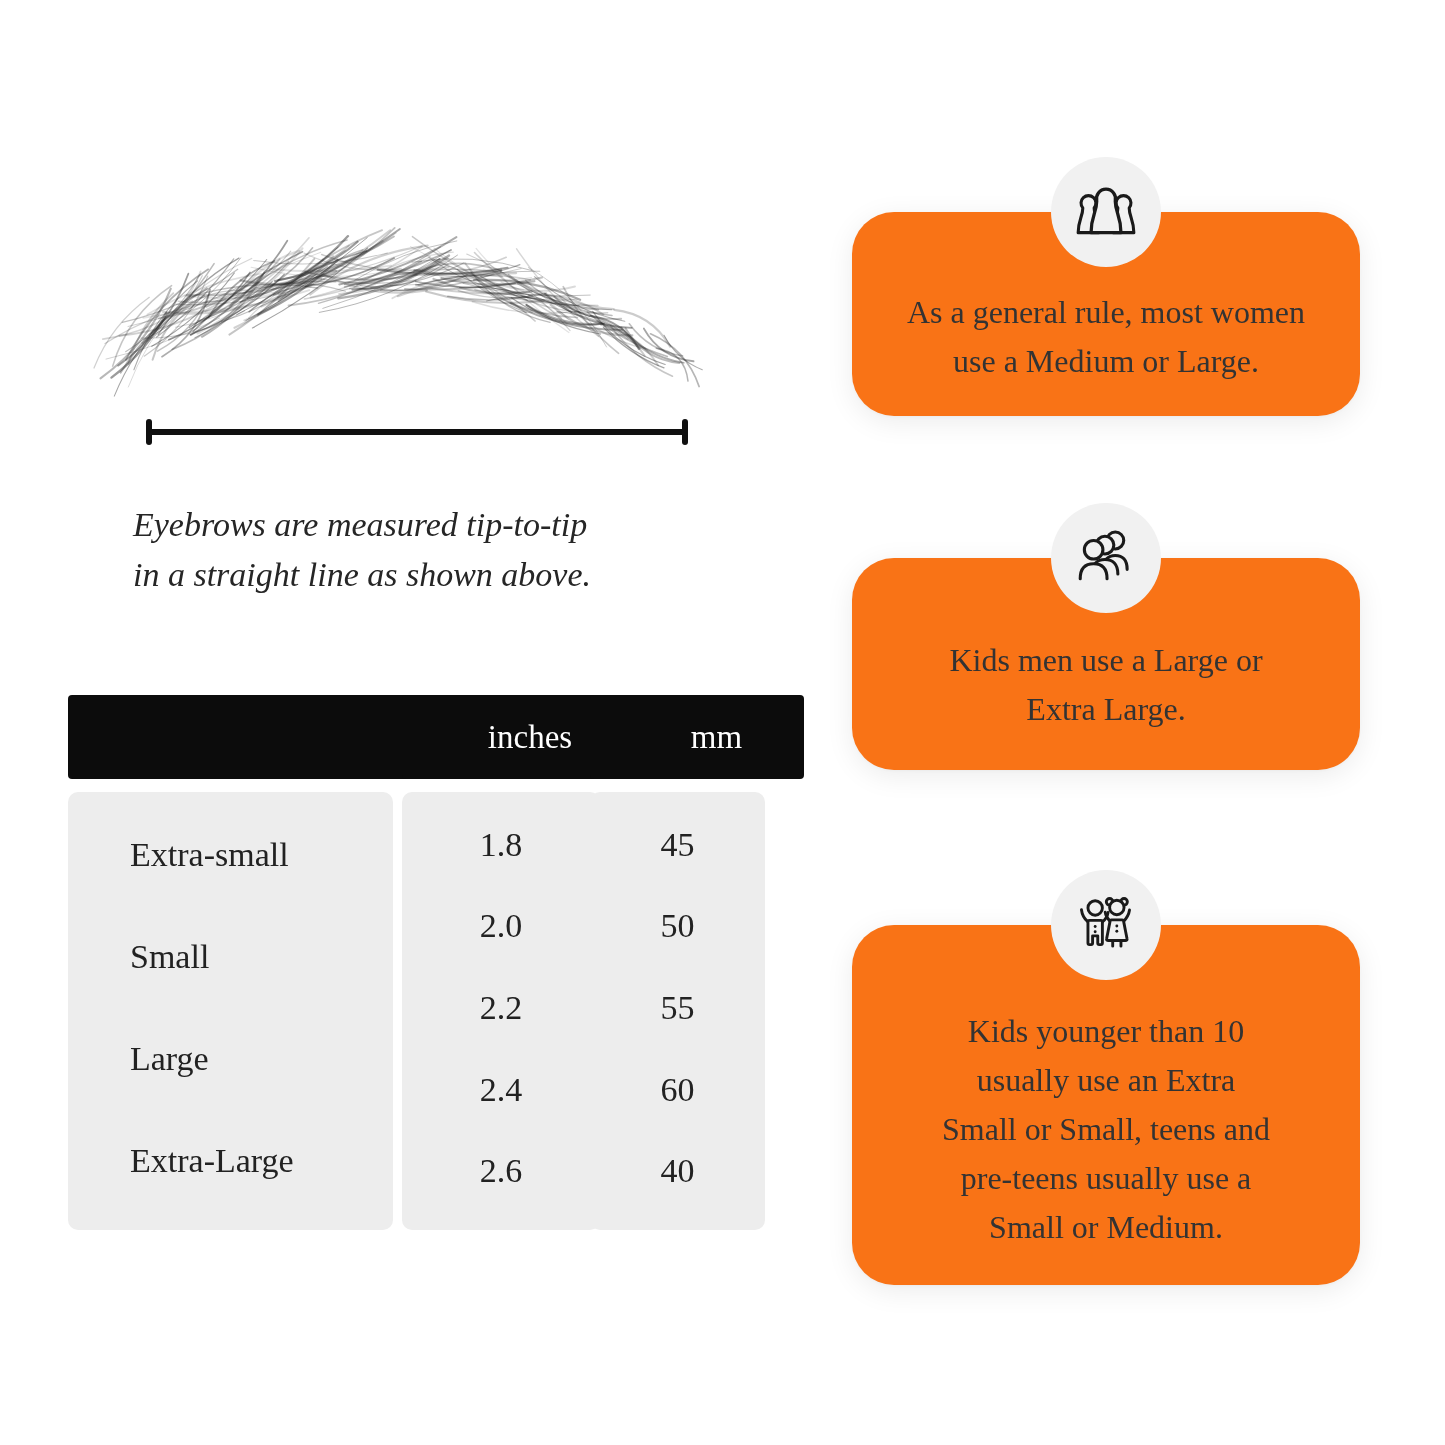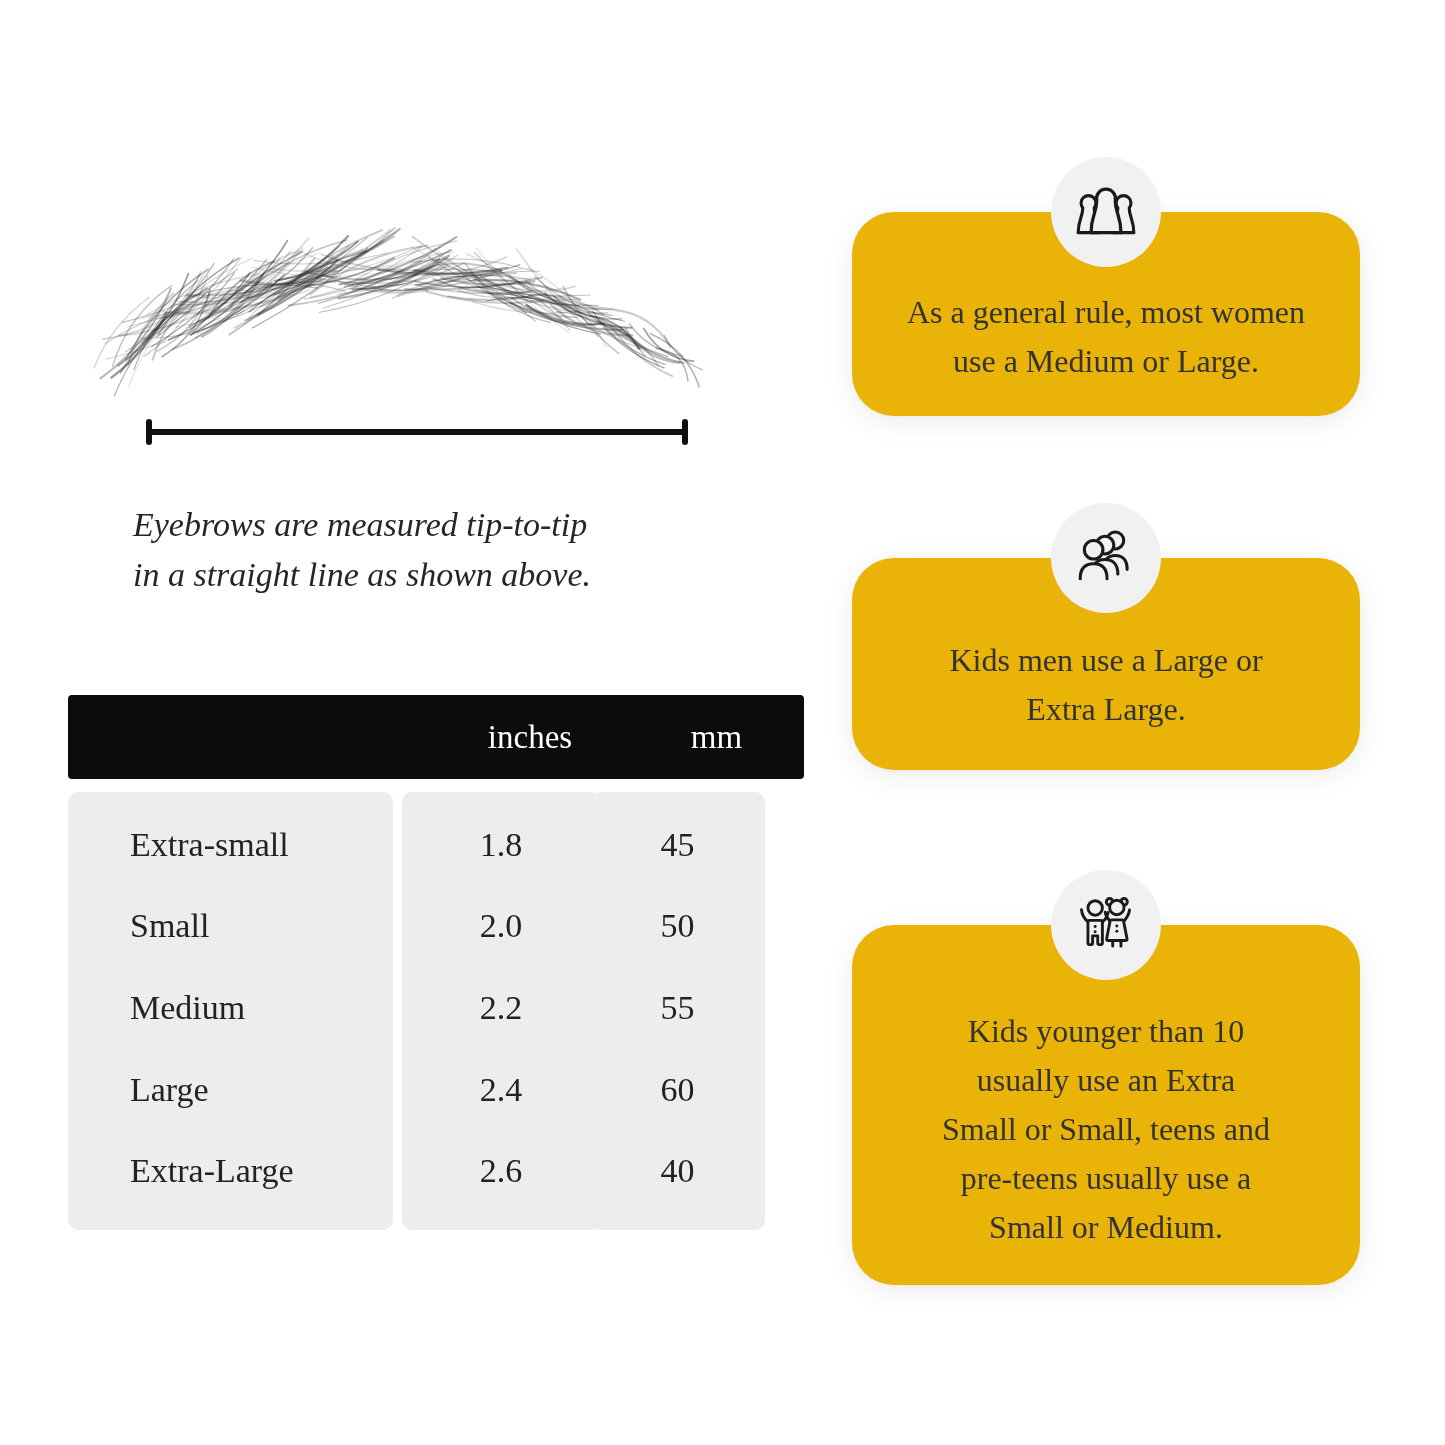--- a/index.html
+++ b/index.html
@@ -23,21 +23,21 @@
   .th.c2{left:334px;width:178px;}
   .th.c3{left:522px;width:175px;}
   .col{position:absolute;top:97px;height:438px;background:#ededed;border-radius:10px;
        display:flex;flex-direction:column;justify-content:space-around;
        padding:12px 0 18px 0;box-sizing:border-box;font-size:34px;color:#222222;}
   .col.c1{left:0;width:325px;}
   .col.c2{left:334px;width:198px;text-align:center;}
   .col.c3{left:522px;width:175px;text-align:center;}
   .col.c1 .cell{padding-left:62px;}
   
-  .card{position:absolute;left:852px;width:508px;background:#eab308;border-radius:42px;
+  .card{position:absolute;left:852px;width:508px;background:#f97316;border-radius:42px;
         box-shadow:0 6px 28px rgba(0,0,0,0.08), 0 1px 3px rgba(0,0,0,0.03);}
   .card.n1{top:212px;height:204px;}
   .card.n2{top:558px;height:212px;}
   .card.n3{top:925px;height:360px;}
   .badge{position:absolute;left:50%;transform:translateX(-50%);top:-55px;width:110px;height:110px;
          border-radius:50%;background:#f1f1f1;display:flex;align-items:center;justify-content:center;}
   .badge svg{width:66px;height:66px;}
   .card-text{position:absolute;left:10px;right:10px;text-align:center;
              font-size:32px;line-height:49px;color:#333333;}
   .card.n1 .card-text{top:76px;}
@@ -265,21 +265,20 @@
   </div>
 
   <div class="size-table">
     <div class="th c1"></div>
     <div class="th c2">inches</div>
     <div class="th c3">mm</div>
 
     <div class="col c1">
       <div class="cell">Extra-small</div>
       <div class="cell">Small</div>
-      <div class="cell">Medium</div>
       <div class="cell">Large</div>
       <div class="cell">Extra-Large</div>
     </div>
     <div class="col c2">
       <div class="cell">1.8</div>
       <div class="cell">2.0</div>
       <div class="cell">2.2</div>
       <div class="cell">2.4</div>
       <div class="cell">2.6</div>
     </div>

